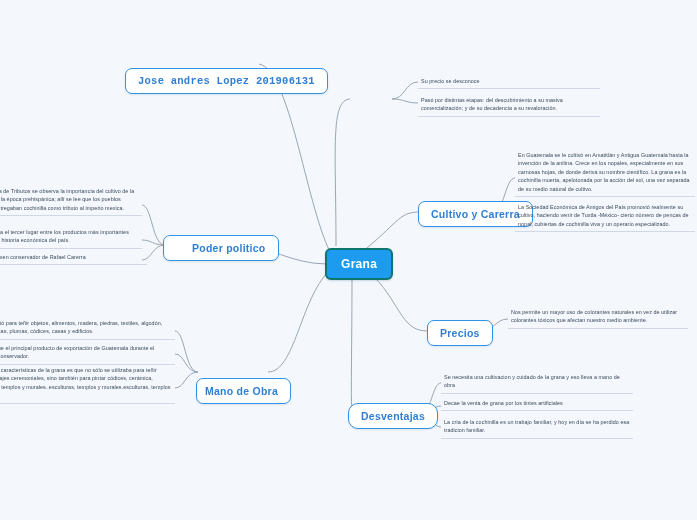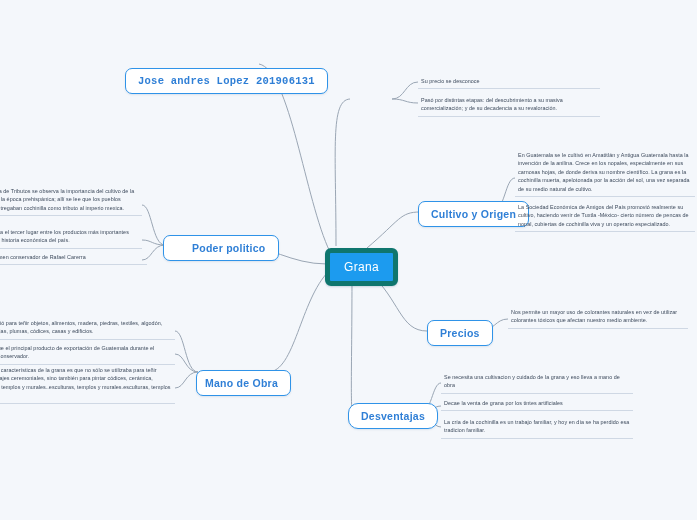--- a/index.html
+++ b/index.html
@@ -29,24 +29,24 @@
     pointer-events: none;
   }
   .node {
     position: absolute;
     box-sizing: border-box;
     white-space: nowrap;
   }
   
   .root-node {
     background: #1c9bef;
-    border: 5px solid #0f766e;
+    border: 2px solid #0f766e;
     border-radius: 6px;
     color: #ffffff;
-    font-weight: normal;
+    font-weight: bold;
     font-size: 12px;
     letter-spacing: 0.3px;
     padding: 7px 14px;
     text-align: center;
     box-shadow: 0 1px 2px rgba(20,60,110,0.18);
   }
   
   .topic-node {
     background: #ffffff;
     border: 1.6px solid #2f93e8;
@@ -125,21 +125,21 @@
   </div>
 
   <div class="node leaf-node" style="left:418px; top:75px; width:182px;">
     <span>Su precio se desconoce</span>
   </div>
   <div class="node leaf-node" style="left:418px; top:94px; width:182px;">
     <span>Pasó por distintas etapas: del descubrimiento a su masiva comercialización; y de su decadencia a su revaloración.</span>
   </div>
 
   <div class="node topic-node" style="left:418px; top:201px;">
-    <span>Cultivo y Origen</span>
+    <span>Cultivo y Carerra</span>
   </div>
   <div class="node leaf-node" style="left:515px; top:149px; width:180px;">
     <span>En Guatemala se le cultivó en Amatitlán y Antigua Guatemala hasta la invención de la anilina. Crece en los nopales, especialmente en sus carnosas hojas, de donde deriva su nombre científico. La grana es la cochinilla muerta, apelotonada por la acción del sol, una vez separada de su medio natural de cultivo.</span>
   </div>
   <div class="node leaf-node" style="left:515px; top:201px; width:180px;">
     <span>La Sociedad Económica de Amigos del País promovió realmente su cultivo, haciendo venir de Tuxtla -México- cierto número de pencas de nopal, cubiertas de cochinilla viva y un operario especializado.</span>
   </div>
 
   <div class="node topic-node" style="left:427px; top:320px;">
     <span>Precios</span>
@@ -167,21 +167,21 @@
   <div class="node leaf-node" style="left:-38px; top:185px; width:180px; text-align:left;">
     <span>En la Matrícula de Tributos se observa la importancia del cultivo de la grana durante la época prehispánica; allí se lee que los pueblos sojuzgados entregaban cochinilla como tributo al imperio mexica.</span>
   </div>
   <div class="node leaf-node" style="left:-38px; top:226px; width:180px; text-align:left;">
     <span>La grana ocupa el tercer lugar entre los productos más importantes que registra la historia económica del país.</span>
   </div>
   <div class="node leaf-node" style="left:-38px; top:251px; width:185px; text-align:left;">
     <span>Crecer el regimen conservador de Rafael Carerra</span>
   </div>
 
-  <div class="node topic-node" style="left:196px; top:370px;padding-left:8px;">
+  <div class="node topic-node" style="left:196px; top:378px;padding-left:8px;">
     <span>Mano de Obra</span>
   </div>
   <div class="node leaf-node" style="left:-30px; top:317px; width:205px; text-align:left;">
     <span>El tinte sirvió para teñir objetos, alimentos, madera, piedras, textiles, algodón, trajes, vasijas, plumas, códices, casas y edificios.</span>
   </div>
   <div class="node leaf-node" style="left:-30px; top:342px; width:205px; text-align:left;">
     <span>La grana fue el principal producto de exportación de Guatemala durante el Régimen Conservador.</span>
   </div>
   <div class="node leaf-node" style="left:-30px; top:364px; width:205px; text-align:left;">
     <span>Una de las características de la grana es que no sólo se utilizaba para teñir textiles y trajes ceremoniales, sino también para pintar códices, cerámica, esculturas, templos y murales..esculturas, templos y murales.esculturas, templos y murales.</span>

